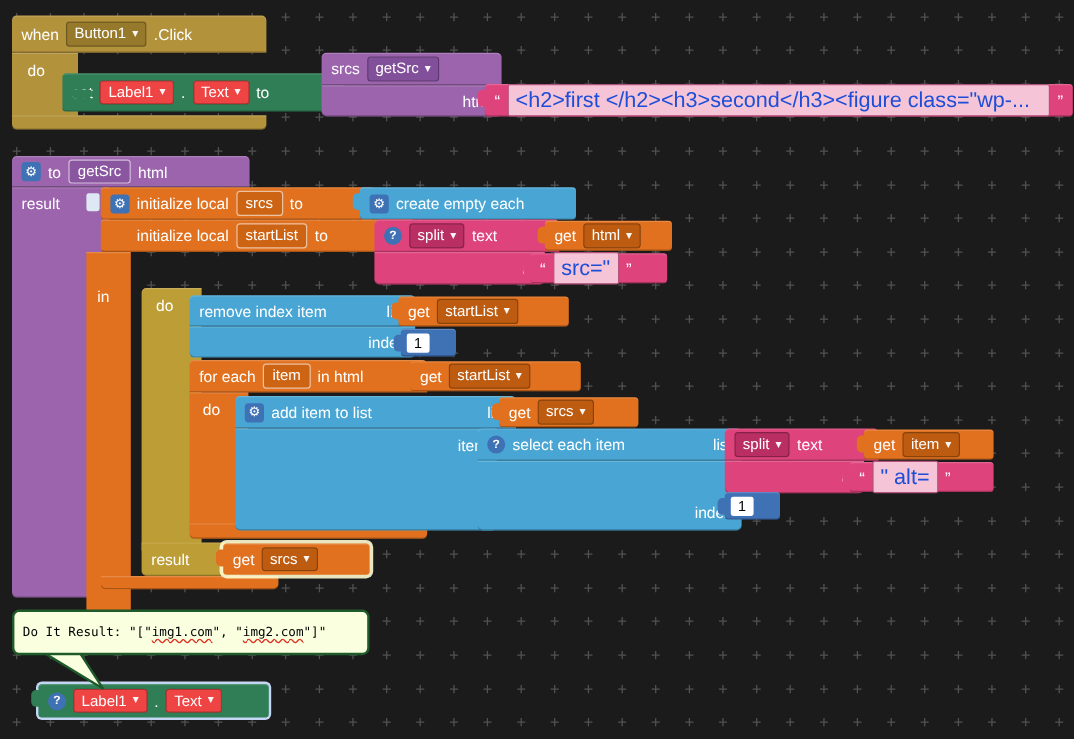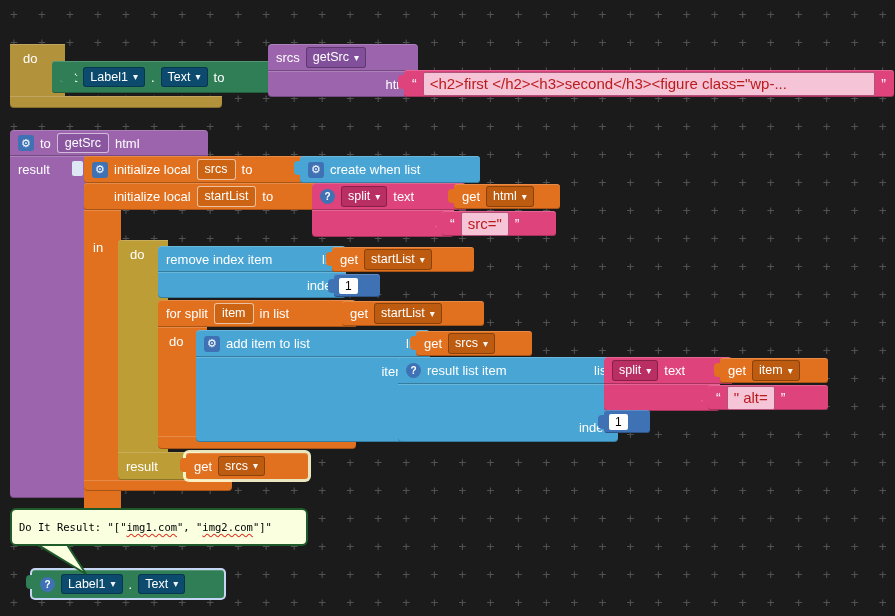--- a/index.html
+++ b/index.html
@@ -17,30 +17,30 @@
   .green{background:#2f7e55}
   .purple{background:#9c64ad}
   .pink{background:#df437c}
   .orange{background:#e1711e}
   .blue{background:#49a6d4}
   .math{background:#3f71b5}
   .dd{display:inline-flex;align-items:center;gap:5px;padding:3px 6px;border-radius:3px;
       font-size:12.5px;line-height:1;border:1px solid rgba(0,0,0,.28);cursor:pointer}
   .dd::after{content:"▾";font-size:10px;opacity:.95}
   .gold .dd{background:#97792c}
-  .green .dd{background:#0c4a6e}
+  .green .dd{background:#ef4444}
   .purple .dd{background:#82509a}
   .pink .dd{background:#b92f63}
   .orange .dd{background:#bd5c11}
   .fld{padding:3px 7px;border-radius:3px;font-size:12.5px;line-height:1;
        border:1px solid rgba(255,255,255,.6)}
   .ofld{background:#cd6413}
   .pfld{background:#8a56a0}
-  .txtfld{background:#f5c4d7;color:#b91c1c;border:1px solid #b2537b;border-radius:2px;
-          padding:2px 6px;font-size:15px;line-height:1.2;overflow:hidden;text-overflow:ellipsis}
+  .txtfld{background:#f5c4d7;color:#1d4ed8;border:1px solid #b2537b;border-radius:2px;
+          padding:2px 6px;font-size:18px;line-height:1.2;overflow:hidden;text-overflow:ellipsis}
   .mfld{background:#fff;color:#000;border-radius:2px;padding:2px 6px;font-size:12px;line-height:1}
   .gear{width:16px;height:16px;border-radius:3px;background:#3f71b5;color:#fff;flex:none;
         display:inline-flex;align-items:center;justify-content:center;font-size:11px}
   .help{width:15px;height:15px;border-radius:50%;background:#3f71b5;color:#fff;flex:none;
         display:inline-flex;align-items:center;justify-content:center;font-size:10px;font-weight:bold}
   .q{font-size:14px;line-height:1}
   .nub{position:absolute;width:16px;height:7px;border-radius:0 0 3px 3px}
   .plug::before{content:"";position:absolute;left:-6px;top:5px;width:7px;height:14px;
                 border-radius:4px 0 0 4px;background:inherit}
   .hl{box-shadow:0 0 0 3px rgba(255,252,210,.9),inset 0 1px 0 rgba(255,255,255,.18)}
@@ -72,20 +72,25 @@
 ++++++++++++++++++++++++++++++++
 ++++++++++++++++++++++++++++++++
 ++++++++++++++++++++++++++++++++
 ++++++++++++++++++++++++++++++++
 ++++++++++++++++++++++++++++++++
 ++++++++++++++++++++++++++++++++
 ++++++++++++++++++++++++++++++++
 ++++++++++++++++++++++++++++++++
 ++++++++++++++++++++++++++++++++</div>
 
+  <div class="blk gold hdr" style="left:10px;top:13px;width:196px;height:31px">
+    <span>when</span>
+    <span class="dd">Button1</span>
+    <span>.Click</span>
+  </div>
   <div class="blk gold vspine" style="left:10px;top:44px;width:42px;height:52px;border-radius:0;padding:7px 0 0 13px">
     <span>do</span>
   </div>
   <div class="blk gold" style="left:10px;top:96px;width:196px;height:12px;border-radius:0 0 4px 4px"></div>
 
   <div class="blk green" style="left:52px;top:61px;width:218px;height:32px">
     <span>set</span>
     <span class="dd">Label1</span>
     <span>.</span>
     <span class="dd">Text</span>
@@ -119,21 +124,21 @@
   <div style="position:absolute;left:72px;top:161px;width:11px;height:15px;background:#dde8f4;border-radius:2px;z-index:1"></div>
 
   <div class="blk orange" style="left:84px;top:156px;width:212px;height:27px">
     <span class="gear">⚙</span>
     <span>initialize local</span>
     <span class="fld ofld">srcs</span>
     <span>to</span>
   </div>
   <div class="blk blue plug" style="left:300px;top:156px;width:164px;height:27px">
     <span class="gear">⚙</span>
-    <span>create when list</span>
+    <span>create empty each</span>
   </div>
 
   <div class="blk orange" style="left:84px;top:183px;width:224px;height:27px;padding-left:30px">
     <span>initialize local</span>
     <span class="fld ofld">startList</span>
     <span>to</span>
   </div>
 
   <div class="blk pink" style="left:312px;top:183px;width:138px;height:27px;border-radius:4px 4px 0 0">
     <span class="help">?</span>
@@ -146,21 +151,21 @@
   </div>
   <div class="blk pink" style="left:312px;top:210px;width:126px;height:27px;border-radius:0 0 4px 4px;justify-content:flex-end">
     <span>at</span>
   </div>
   <div class="blk pink plug" style="left:442px;top:211px;width:98px;height:25px">
     <span class="q">“</span>
     <span class="txtfld"> src="</span>
     <span class="q">”</span>
   </div>
 
-  <div class="blk orange vspine" style="left:84px;top:210px;width:28px;height:270px;border-radius:0;padding:30px 0 0 9px">
+  <div class="blk orange vspine" style="left:72px;top:210px;width:28px;height:270px;border-radius:0;padding:30px 0 0 9px">
     <span>in</span>
   </div>
   <div class="blk orange" style="left:84px;top:480px;width:132px;height:11px;border-radius:0 0 4px 4px"></div>
 
   <div class="blk gold2 vspine" style="left:118px;top:240px;width:38px;height:212px;border-radius:4px 0 0 0;padding:7px 0 0 12px">
     <span>do</span>
   </div>
   <div class="blk gold2" style="left:118px;top:452px;width:66px;height:28px;border-radius:0 0 0 4px">
     <span>result</span>
   </div>
@@ -178,23 +183,23 @@
     <span class="dd">startList</span>
   </div>
   <div class="blk blue" style="left:158px;top:272px;width:172px;height:26px;border-radius:0 0 4px 4px;justify-content:flex-end">
     <span>index</span>
   </div>
   <div class="blk math plug" style="left:334px;top:274px;width:36px;height:23px;padding:0 5px">
     <span class="mfld">1</span>
   </div>
 
   <div class="blk orange" style="left:158px;top:300px;width:182px;height:27px;border-radius:4px 4px 0 0">
-    <span>for split</span>
+    <span>for each</span>
     <span class="fld ofld">item</span>
-    <span>in list</span>
+    <span>in html</span>
   </div>
   <div class="blk orange plug" style="left:342px;top:301px;width:126px;height:25px">
     <span>get</span>
     <span class="dd">startList</span>
   </div>
   <div class="blk orange vspine" style="left:158px;top:327px;width:38px;height:109px;border-radius:0;padding:7px 0 0 11px">
     <span>do</span>
   </div>
   <div class="blk orange" style="left:158px;top:436px;width:182px;height:13px;border-radius:0 0 4px 4px"></div>
 
@@ -206,21 +211,21 @@
   <div class="blk orange plug" style="left:416px;top:331px;width:100px;height:25px">
     <span>get</span>
     <span class="dd">srcs</span>
   </div>
   <div class="blk blue" style="left:196px;top:357px;width:202px;height:78px;border-radius:0 0 4px 4px;justify-content:flex-end;align-items:flex-start;padding-top:7px">
     <span>item</span>
   </div>
 
   <div class="blk blue" style="left:398px;top:357px;width:204px;height:27px;border-radius:4px 4px 0 0">
     <span class="help">?</span>
-    <span>result list item</span>
+    <span>select each item</span>
     <span style="margin-left:auto">list</span>
   </div>
   <div class="blk blue" style="left:398px;top:384px;width:204px;height:51px;border-radius:0 0 4px 4px;justify-content:flex-end;align-items:flex-end;padding-bottom:7px">
     <span>index</span>
   </div>
 
   <div class="blk pink" style="left:604px;top:357px;width:112px;height:27px;border-radius:4px 4px 0 0">
     <span class="dd">split</span>
     <span>text</span>
   </div>

